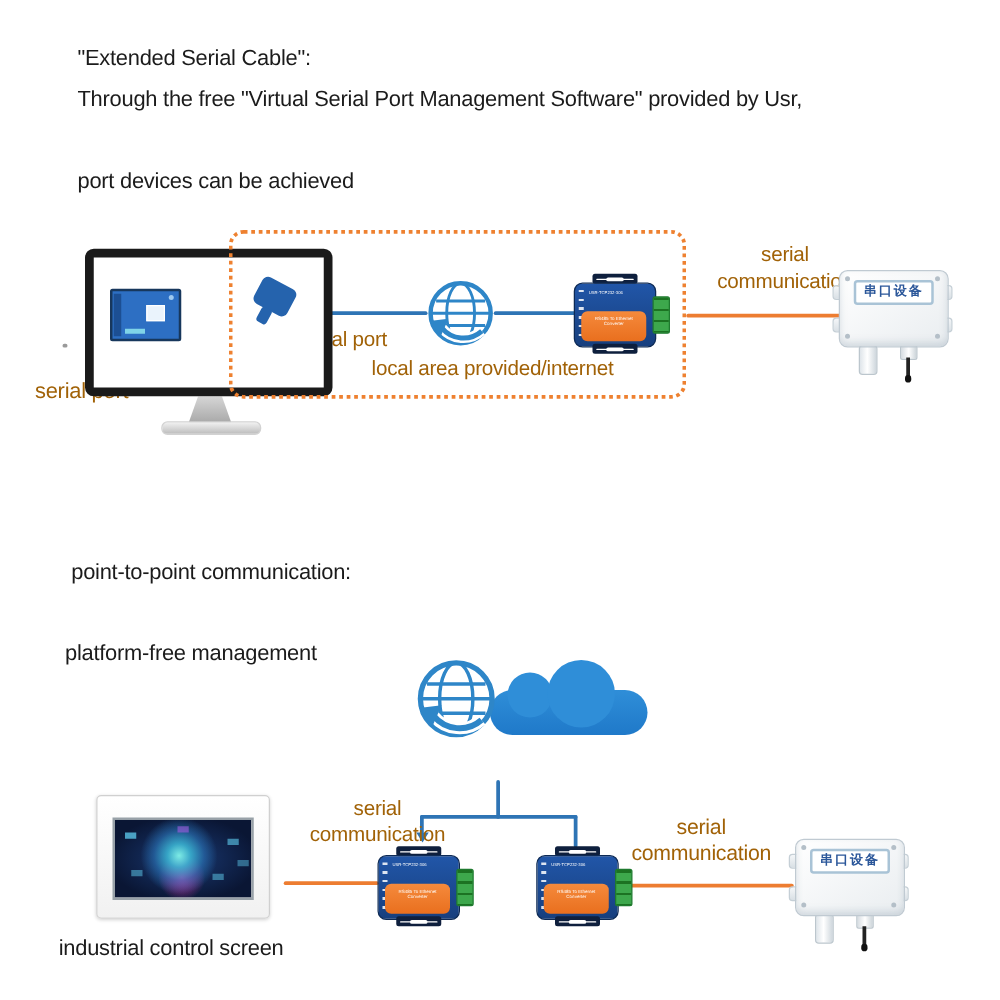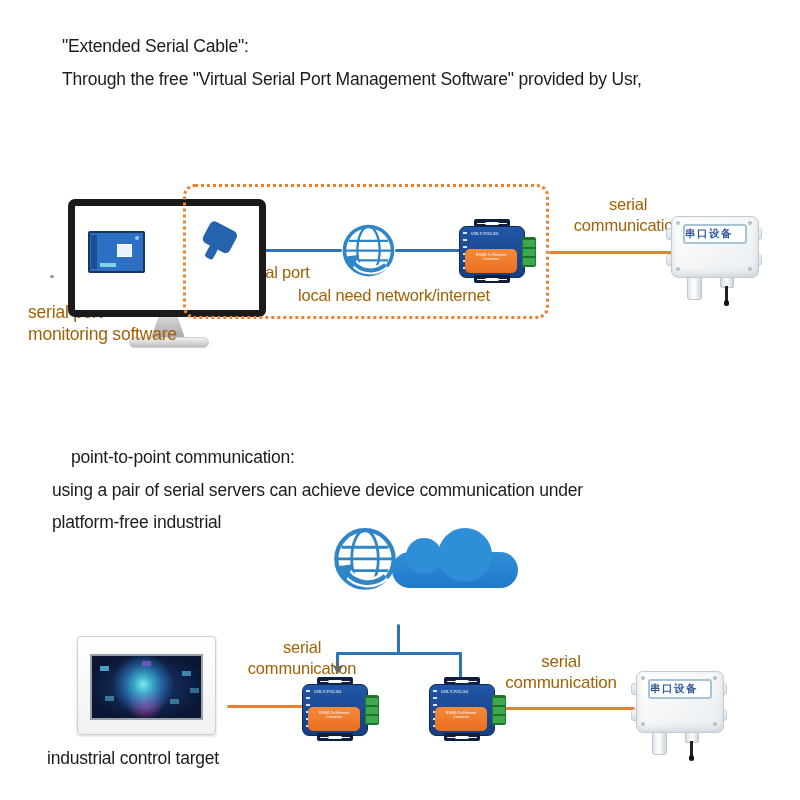--- a/index.html
+++ b/index.html
@@ -73,21 +73,21 @@
   
   .sensor{position:absolute;width:86px;height:96px;z-index:4;}
   .sensor .tab{position:absolute;width:7px;height:10px;border-radius:3px;z-index:0;
                background:linear-gradient(#f4f6f8,#d9e0e5);border:1px solid #c5cfd6;}
   .sensor .sbody{position:absolute;top:0;left:0;width:86px;height:60px;border-radius:7px;z-index:1;
                  background:linear-gradient(145deg,#ffffff,#e9edf0);border:1.5px solid #c0cad2;
                  box-shadow:inset 0 -3px 6px rgba(150,165,180,.35);}
   .sensor .scr{position:absolute;width:4px;height:4px;border-radius:50%;background:#b4bfc8;z-index:2;}
   .sensor .plate{position:absolute;left:12px;top:8px;width:60px;height:16px;background:#fff;z-index:2;
                  border:2px solid #a9c3d6;border-radius:3px;color:#2B579A;font-weight:bold;
-                 font-size:10.5px;line-height:15px;text-align:left;letter-spacing:1.5px;}
+                 font-size:10.5px;line-height:15px;text-align:center;letter-spacing:1.5px;}
   .sensor .probe1{position:absolute;left:16px;top:60px;width:13px;height:22px;border-radius:3px;
                  background:linear-gradient(90deg,#dfe5ea,#ffffff 45%,#cfd7dd);border:1px solid #bcc6cd;}
   .sensor .probe2{position:absolute;left:49px;top:60px;width:12px;height:10px;border-radius:2px;
                  background:linear-gradient(90deg,#d7dde2,#fff,#cdd5da);border:1px solid #bcc6cd;}
   .sensor .antenna{position:absolute;left:54px;top:70px;width:2.5px;height:15px;background:#222;}
   .sensor .antball{position:absolute;left:52.5px;top:84px;width:5.5px;height:5.5px;border-radius:50%;background:#111;}
 
   
   .hframe{position:absolute;left:77px;top:636px;width:137px;height:97px;border-radius:4px;
           background:linear-gradient(#ffffff,#f1f1f1);border:1px solid #d0d0d0;
@@ -106,20 +106,21 @@
 
   .stray-dot{position:absolute;left:50px;top:275px;width:4px;height:3px;border-radius:2px;background:#9a9a9a;}
 </style>
 </head>
 <body>
 
 <div class="canvas">
 
   <div class="txt" style="left:62px;top:36px;">"Extended Serial Cable":</div>
   <div class="txt" style="left:62px;top:69px;">Through the free "Virtual Serial Port Management Software" provided by Usr,</div>
+  <div class="txt" style="left:62px;top:134px;">port devices can be achieved</div>
 
   <div class="mframe"></div>
   <div class="mneck"></div>
   <div class="mbase"></div>
   <div class="app">
     <div class="a1"></div>
     <div class="a2"></div>
     <div class="a3"></div>
     <div class="a4"></div>
   </div>
@@ -185,33 +186,31 @@
     <div class="plate">串口设备</div>
     <div class="probe1"></div>
     <div class="probe2"></div>
     <div class="antenna"></div>
     <div class="antball"></div>
   </div>
 
   <div class="dotted-rect"></div>
 
   <div class="lbl" style="left:176px;top:263px;width:150px;">virtual serial port</div>
-  <div class="lbl" style="left:276px;top:286px;width:236px;">local need network/internet</div>
+  <div class="lbl" style="left:276px;top:286px;width:236px;">local area provided/internet</div>
   <div class="lbl" style="left:553px;top:194px;width:150px;">
     <div>serial</div>
     <div>communication</div>
   </div>
   <div class="lbl" style="left:28px;top:301px;width:200px;text-align:left;font-size:17.5px;">
     <div style="line-height:22px;">serial port</div>
-    <div style="line-height:22px;">monitoring software</div>
-  </div>
-
-  <div class="txt" style="left:71px;top:447px;">point-to-point communication:</div>
-  <div class="txt" style="left:52px;top:480px;">using a pair of serial servers can achieve device communication under</div>
-  <div class="txt" style="left:52px;top:512px;">platform-free industrial</div>
+  </div>
+
+  <div class="txt" style="left:57px;top:447px;">point-to-point communication:</div>
+  <div class="txt" style="left:52px;top:512px;">platform-free management</div>
 
   <div class="cloud"></div>
   <div class="globe" style="left:331px;top:526px;">
     <svg width="68" height="68" viewBox="0 0 64 64">
       <circle cx="32" cy="31" r="27" fill="#fff" stroke="#2E86C8" stroke-width="4"></circle>
       <ellipse cx="32" cy="31" rx="12.5" ry="27" fill="none" stroke="#2E86C8" stroke-width="2.6"></ellipse>
       <line x1="10" y1="20" x2="54" y2="20" stroke="#2E86C8" stroke-width="2.6"></line>
       <line x1="5.5" y1="31" x2="58.5" y2="31" stroke="#2E86C8" stroke-width="2.6"></line>
       <line x1="10" y1="42" x2="54" y2="42" stroke="#2E86C8" stroke-width="2.6"></line>
       <path d="M51 47 A 25 25 0 0 1 15 44" fill="none" stroke="#fff" stroke-width="9"></path>
@@ -291,15 +290,15 @@
   </div>
 
   <div class="lbl" style="left:228px;top:637px;width:148px;">
     <div>serial</div>
     <div>communication</div>
   </div>
   <div class="lbl" style="left:486px;top:651px;width:150px;font-size:17px;">
     <div>serial</div>
     <div>communication</div>
   </div>
-  <div class="txt" style="left:47px;top:748px;">industrial control target</div>
+  <div class="txt" style="left:47px;top:748px;">industrial control screen</div>
 
 </div>
 
 </body></html>

